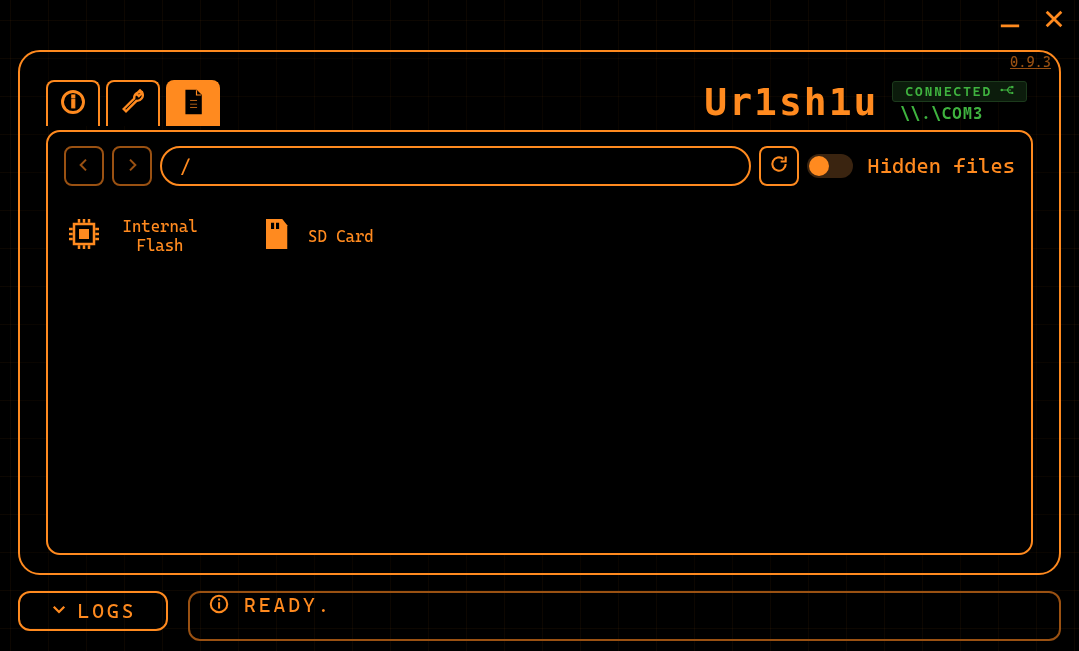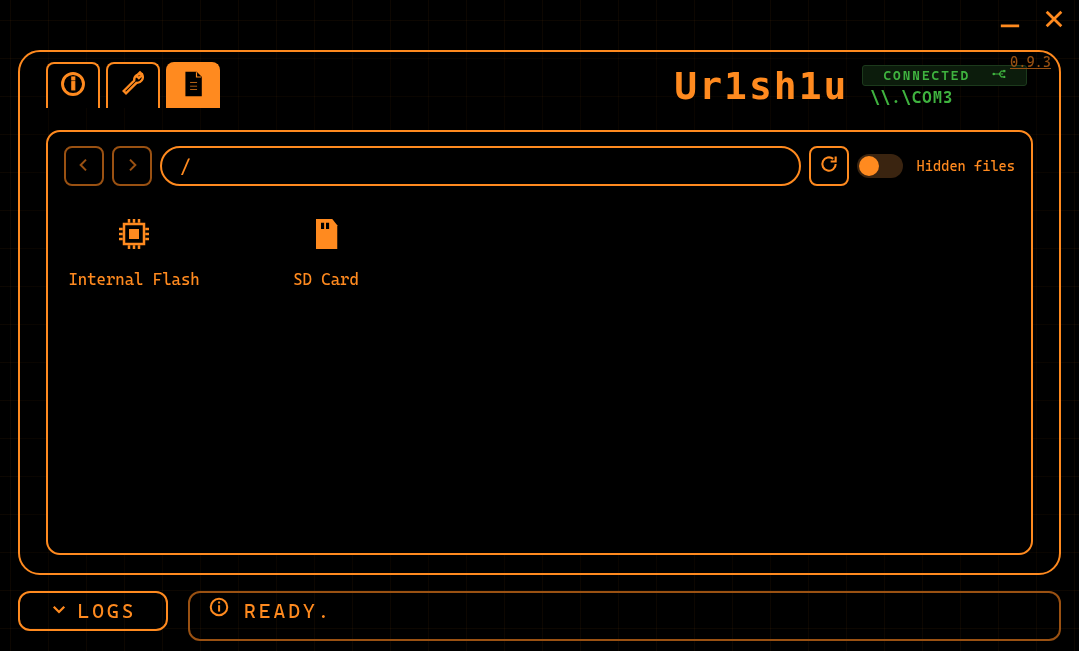--- a/index.html
+++ b/index.html
@@ -78,21 +78,21 @@
     background: rgba(0,0,0,0.2);
   }
 
   .header-row {
     position: absolute;
     top: -2px;  
     left: 26px;
     right: 26px;
     height: 58px;
     display: flex;
-    align-items: flex-end;
+    align-items: flex-start;
     gap: 6px;
   }
 
   .tab {
     width: 54px;
     height: 46px;
     border: 2px solid var(--panel-border);
     border-bottom: none;
     border-radius: 8px 8px 0 0;
     display: flex;
@@ -126,27 +126,27 @@
   }
   .status-block {
     display: flex;
     flex-direction: column;
     gap: 2px;
     margin-right: 6px;
   }
   .status-pill {
     display: flex;
     align-items: center;
-    gap: 22px;
+    gap: 8px;
     background: #0c1c0c;
     border: 1px solid #1c3a1c;
     color: var(--green);
     font-size: 13px;
     letter-spacing: 2px;
-    padding: 2px 20px;
+    padding: 2px 12px;
     border-radius: 3px;
     font-weight: bold;
   }
   .port-label {
     color: var(--green);
     font-size: 16px;
     letter-spacing: 1px;
     padding-left: 8px;
     font-weight: bold;
   }
@@ -209,32 +209,32 @@
     position: absolute;
     width: 20px;
     height: 20px;
     background: var(--accent);
     border-radius: 50%;
     top: 2px;
     left: 2px;
   }
   .toggle-label {
     color: var(--accent);
-    font-size: 14px;
+    font-size: 21px;
     margin-left: 6px;
   }
 
   .file-area {
     padding: 18px 16px;
     display: flex;
     gap: 52px;
   }
   .file-item {
     display: flex;
-    flex-direction: column;
+    flex-direction: row;
     align-items: center;
     gap: 12px;
     cursor: pointer;
     color: var(--accent);
     font-size: 16px;
     width: 140px;
     text-align: center;
   }
   .file-item svg { width: 40px; height: 40px; }
 
@@ -261,23 +261,23 @@
     letter-spacing: 3px;
     cursor: pointer;
     color: var(--accent);
   }
   .status-bar {
     flex: 1;
     height: 50px;
     border: 2px solid var(--accent-dim);
     border-radius: 12px;
     display: flex;
-    align-items: flex-end;
+    align-items: flex-start;
     gap: 14px;
-    padding: 16px 18px;
+    padding: 0 18px;
     color: var(--accent);
     font-size: 20px;
     letter-spacing: 3px;
   }
   .status-bar svg { width: 22px; height: 22px; }
 
 </style>
 </head>
 <body>
 

